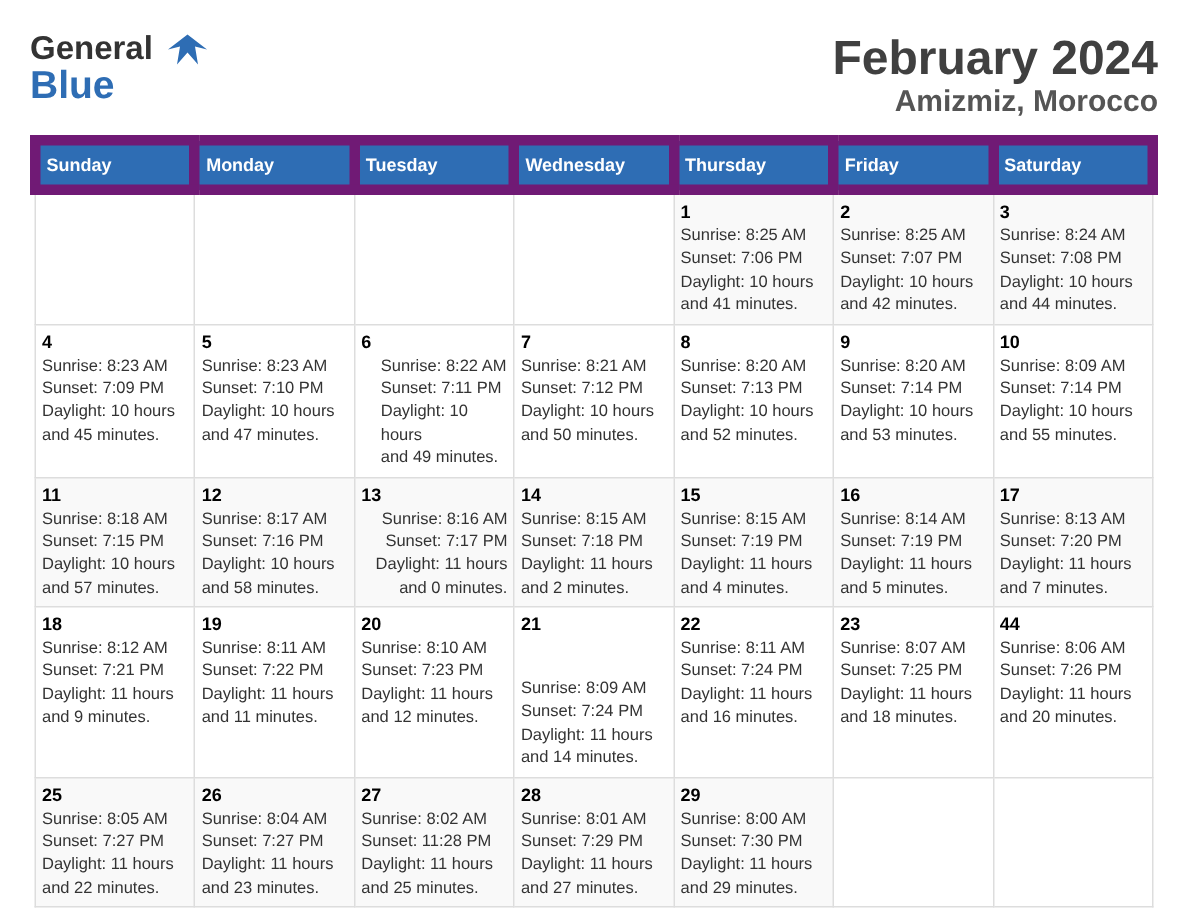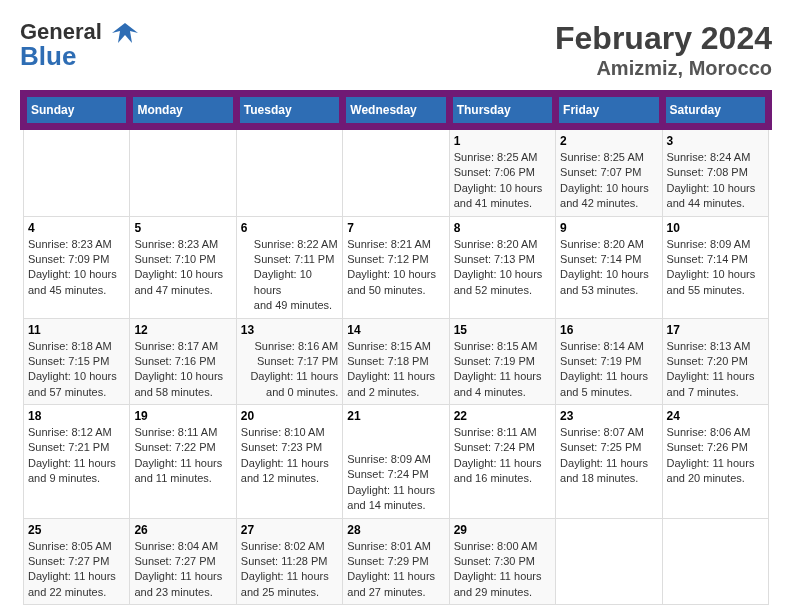--- a/index.html
+++ b/index.html
@@ -281,21 +281,21 @@
 and 16 minutes.</div>
         </td>
         <td>
           <div class="day-num">23</div>
           <div class="day-info" style="white-space: pre-line;">Sunrise: 8:07 AM
 Sunset: 7:25 PM
 Daylight: 11 hours
 and 18 minutes.</div>
         </td>
         <td>
-          <div class="day-num">24</div>
+          <div class="day-num">44</div>
           <div class="day-info" style="white-space: pre-line;">Sunrise: 8:06 AM
 Sunset: 7:26 PM
 Daylight: 11 hours
 and 20 minutes.</div>
         </td>
       </tr>
       <tr>
         <td>
           <div class="day-num">25</div>
           <div class="day-info" style="white-space: pre-line;">Sunrise: 8:05 AM

